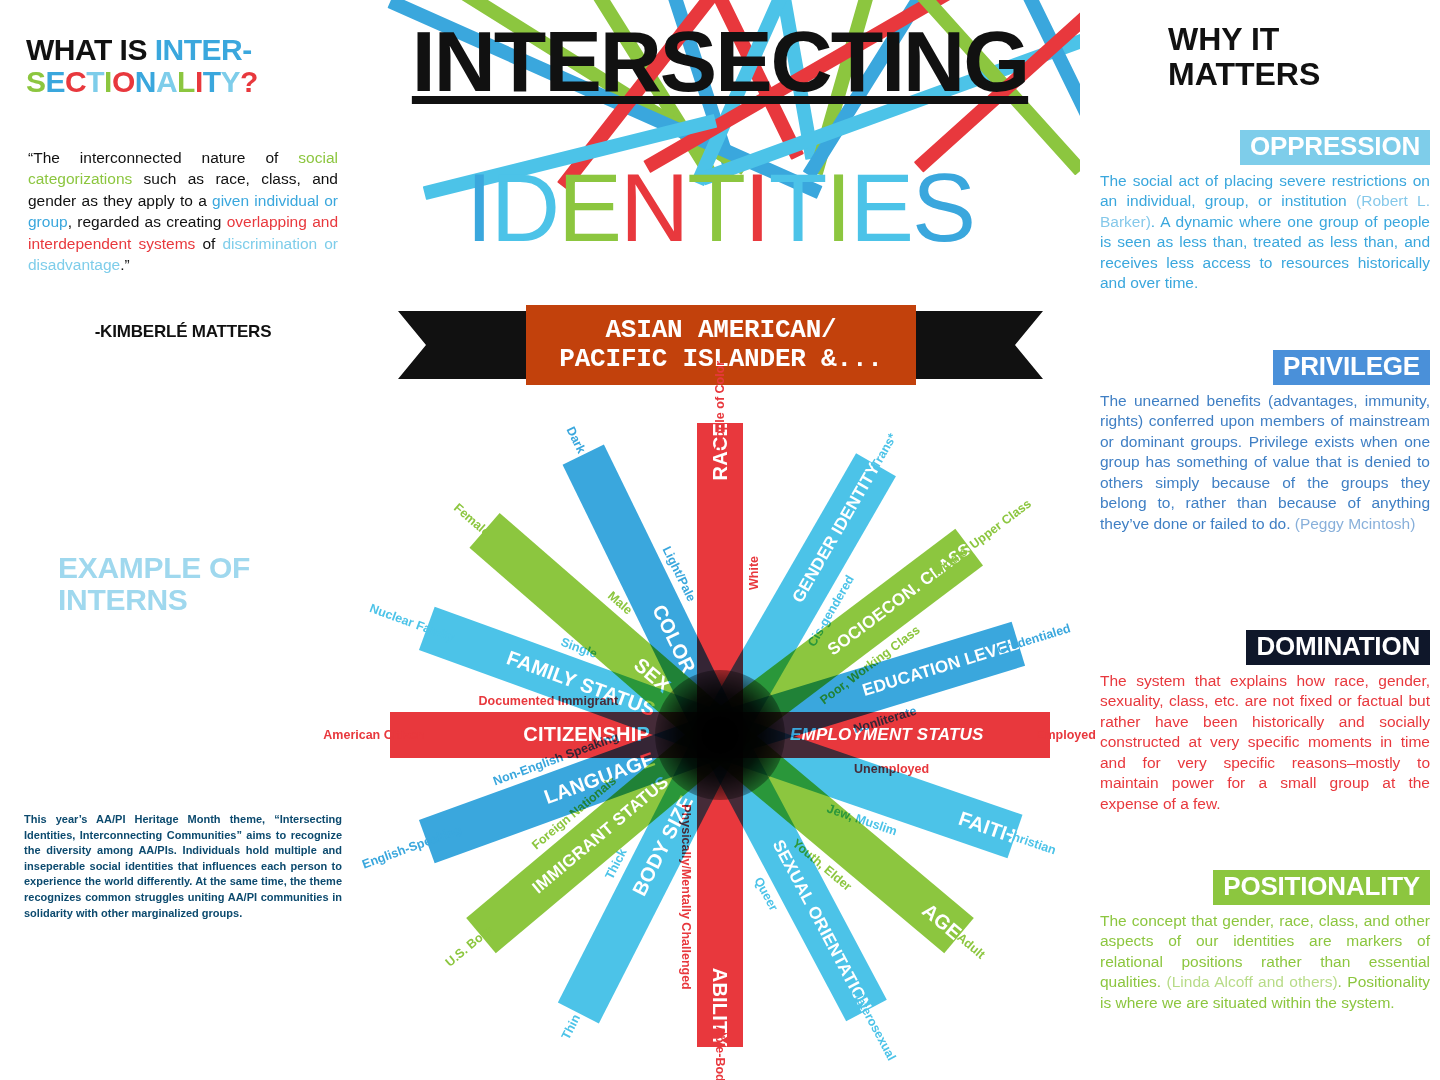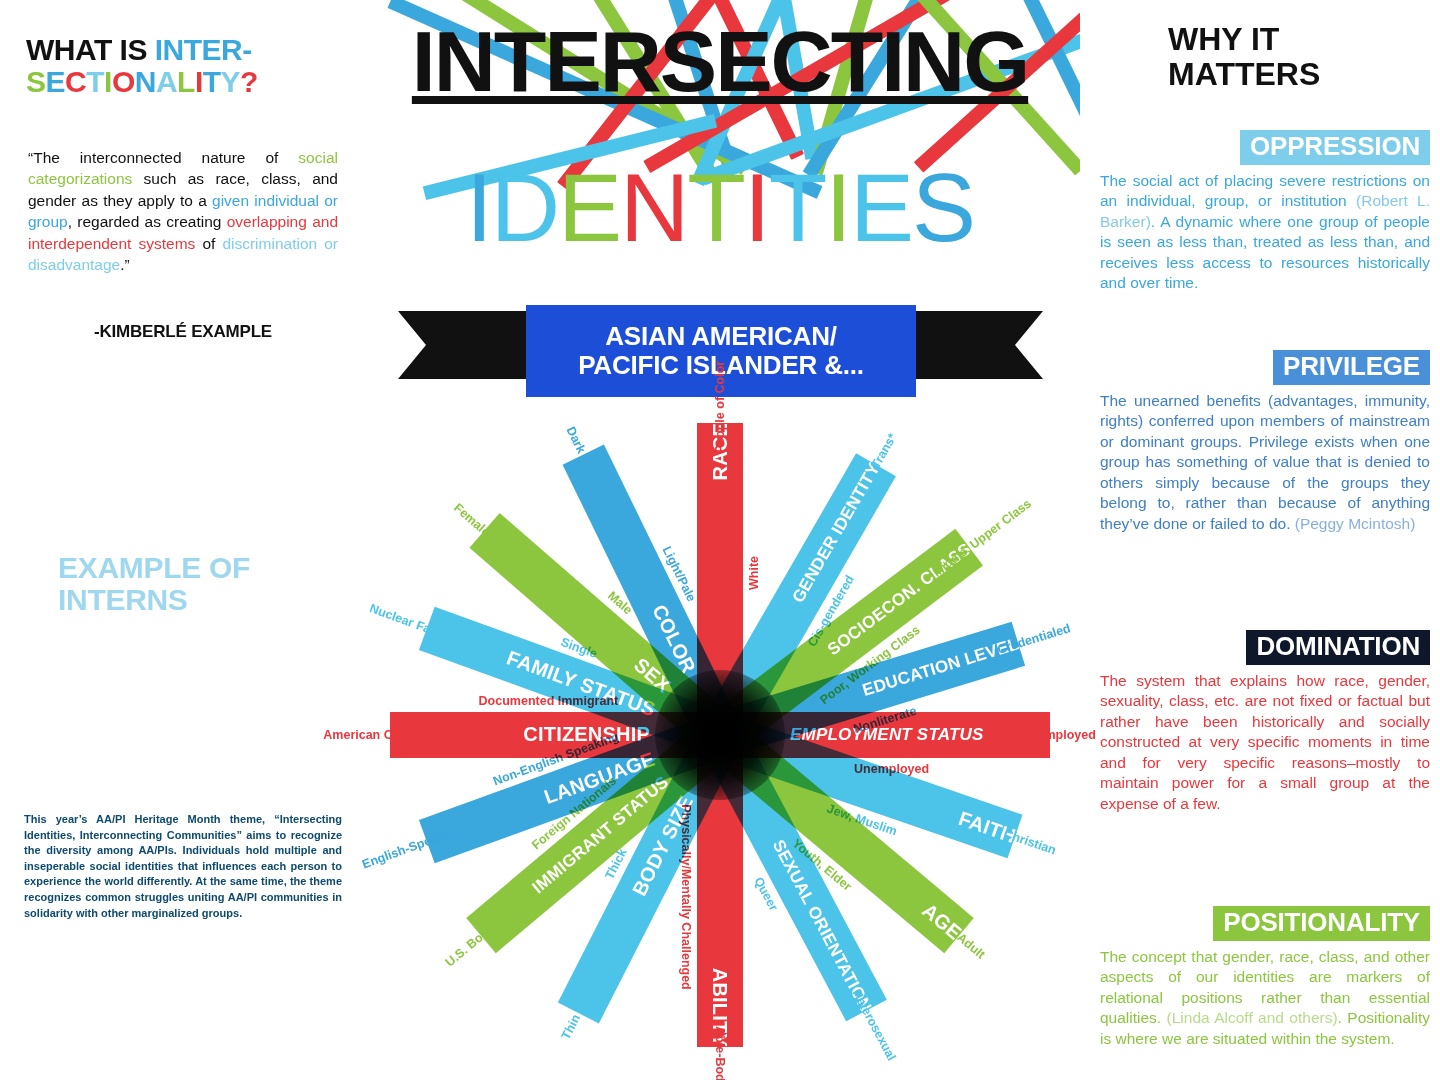--- a/index.html
+++ b/index.html
@@ -67,22 +67,22 @@
     position:absolute;left:0;top:160px;width:720px;text-align:center;
     font-size:96px;font-weight:normal;letter-spacing:-2px;line-height:1;
   }
   .word-identities .l{display:inline-block;}
 
   .banner{position:absolute;left:38px;top:305px;width:645px;height:80px;}
   .banner .tail{position:absolute;top:6px;width:145px;height:68px;background:#111;}
   .banner .tail.left{left:0;clip-path:polygon(0 0,100% 0,100% 100%,0 100%,28px 50%);}
   .banner .tail.right{right:0;clip-path:polygon(0 0,100% 0,calc(100% - 28px) 50%,100% 100%,0 100%);}
   .banner .center-box{
-    position:absolute;left:128px;top:0;width:390px;height:92px;background:#1d4ed8;
-    display:flex;align-items:center;justify-content:center;
+    position:absolute;left:128px;top:0;width:390px;height:80px;background:#c2410c;
+    display:flex;align-items:center;justify-content:center;font-family:Liberation Mono, monospace;
   }
   .banner .center-box span{
     color:#fff;font-size:26px;font-weight:bold;line-height:1.1;text-align:center;
     letter-spacing:-0.2px;
   }
 
   
   .burst{position:absolute;left:0;top:395px;width:720px;height:680px;}
   .ray{
     position:absolute;left:50%;top:50%;
@@ -128,21 +128,21 @@
   <div class="left-col">
     <div class="title-what">
       <span class="c-dark">WHAT IS </span><span class="c-blue">INTER-</span><br>
       <span class="c-green">S</span><span class="c-blue">E</span><span class="c-red">C</span><span class="c-lblue">T</span><span class="c-green">I</span><span class="c-red">O</span><span class="c-blue">N</span><span class="c-lblue">A</span><span class="c-green">L</span><span class="c-red">I</span><span class="c-blue">T</span><span class="c-lblue">Y</span><span class="c-red">?</span>
     </div>
 
     <div class="quote">
       <span>“The interconnected nature of </span><span class="g">social categorizations</span><span> such as race, class, and gender as they apply to a </span><span class="b">given individual or group</span><span>, regarded as creating </span><span class="r">overlapping and interdependent systems</span><span> of </span><span class="lb">discrimination or disadvantage</span><span>.”</span>
     </div>
 
-    <div class="attrib">-KIMBERLÉ EXAMPLE</div>
+    <div class="attrib">-KIMBERLÉ MATTERS</div>
 
     <div class="example-title">EXAMPLE OF INTERNS</div>
 
     <div class="body-text">This year’s AA/PI Heritage Month theme, “Intersecting Identities, Interconnecting Communities” aims to recognize the diversity among AA/PIs. Individuals hold multiple and inseperable social identities that influences each person to experience the world differently. At the same time, the theme recognizes common struggles uniting AA/PI communities in solidarity with other marginalized groups.</div>
   </div>
 
   <div class="center">
     <div class="ribbon-stripes" id="stripes">
         <div class="stripe" style="background: rgb(140, 198, 63); left: 30px; top: -10px; width: 420px; transform: rotate(58deg);"></div>
         <div class="stripe" style="background: rgb(58, 167, 221); left: 90px; top: -40px; width: 430px; transform: rotate(72deg);"></div>
@@ -301,20 +301,20 @@
           <p style="color: rgb(58, 167, 221);"><span>The social act of placing severe restrictions on an individual, group, or institution </span><span class="muted">(Robert L. Barker)</span><span>. A dynamic where one group of people is seen as less than, treated as less than, and receives less access to resources historically and over time.</span></p>
         </div>
         <div class="sec" style="top: 350px;">
           <div class="tag-wrap"><span class="tag" style="background: rgb(74, 144, 217);">PRIVILEGE</span></div>
           <p style="color: rgb(63, 127, 196);"><span>The unearned benefits (advantages, immunity, rights) conferred upon members of mainstream or dominant groups. Privilege exists when one group has something of value that is denied to others simply because of the groups they belong to, rather than because of anything they’ve done or failed to do. </span><span class="muted">(Peggy Mcintosh)</span></p>
         </div>
         <div class="sec" style="top: 630px;">
           <div class="tag-wrap"><span class="tag" style="background: #0f172a;">DOMINATION</span></div>
           <p style="color: rgb(232, 56, 61);"><span>The system that explains how race, gender, sexuality, class, etc. are not fixed or factual but rather have been historically and socially constructed at very specific moments in time and for very specific reasons–mostly to maintain power for a small group at the expense of a few.</span></p>
         </div>
-        <div class="sec" style="top: 870px; margin-top: 36px;">
+        <div class="sec" style="top: 870px;">
           <div class="tag-wrap"><span class="tag" style="background: rgb(140, 198, 63);">POSITIONALITY</span></div>
           <p style="color: rgb(140, 198, 63);"><span>The concept that gender, race, class, and other aspects of our identities are markers of relational positions rather than essential qualities. </span><span class="muted">(Linda Alcoff and others)</span><span>. Positionality is where we are situated within the system.</span></p>
         </div>
       </div>
   </div>
 
 </div>
 
 </body></html>

